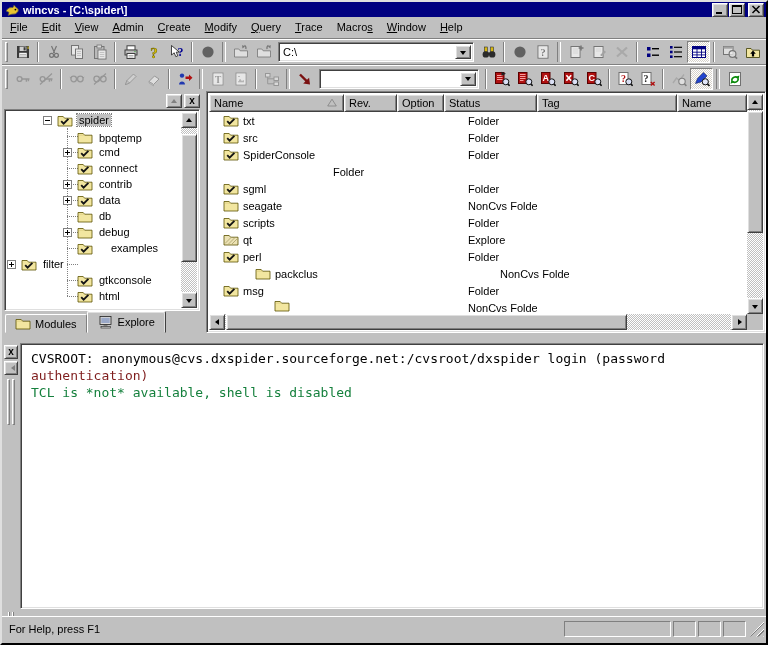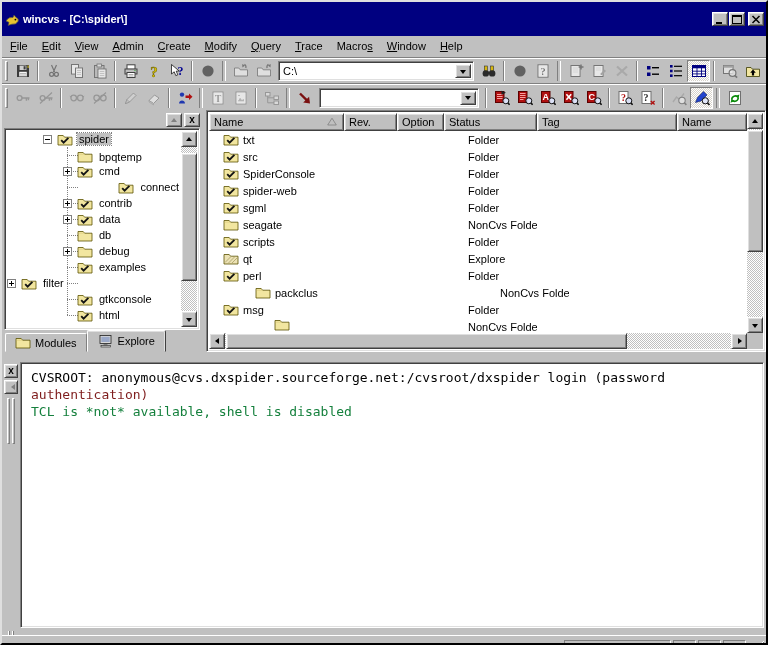--- a/index.html
+++ b/index.html
@@ -3,21 +3,21 @@
 <meta charset="utf-8">
 <style>
   * { box-sizing: border-box; margin:0; padding:0; }
   html,body { width:768px; height:645px; }
   body { font-family:"Liberation Sans",sans-serif; font-size:11px; color:#000; }
   .win { width:768px; height:645px; background:#c0c0c0;
          border:2px solid; border-color:#dfdfdf #000 #000 #dfdfdf;
          display:flex; flex-direction:column; overflow:hidden; }
 
   
-  .titlebar { height:34px; background:#000080; display:flex; align-items:center; padding:0 2px; flex:none; }
+  .titlebar { height:15px; background:#000080; display:flex; align-items:center; padding:0 2px; flex:none; }
   .titlebar .app-ic { width:16px; height:15px; margin-right:3px; flex:none; }
   .title-text { color:#fff; font-weight:bold; font-size:11px; flex:1; white-space:nowrap; overflow:hidden; }
   .cap-btn { width:16px; height:14px; background:#c0c0c0; border:1px solid; border-color:#fff #404040 #404040 #fff;
              box-shadow: inset 1px 1px 0 #dfdfdf, inset -1px -1px 0 #808080;
              display:flex; align-items:center; justify-content:center; padding:0; margin-left:1px; }
   .cap-btn.close { margin-left:3px; }
   .cap-btn svg { display:block; }
 
   
   .menubar { height:22px; display:flex; align-items:center; padding:0 1px; flex:none; border-bottom:1px solid #808080; }
@@ -650,21 +650,21 @@
                 </svg>
               </span>
               <span class="icn" style="margin-right: 4px; position: relative; z-index: 2;">
                 <svg width="16" height="13" viewBox="0 0 16 13">
                   <path d="M1 2.5 H6.2 L7.6 4.2 H15 V12 H1 Z" fill="#f2e6a0" stroke="#5a5200" stroke-width=".8"></path>
                   <path d="M4.2 7.2 L6.6 9.6 11.4 4.8" fill="none" stroke="#151515" stroke-width="1.9"></path>
                 </svg>
               </span>
               <span class="tree-lbl">cmd</span>
             </div>
-            <div class="tree-row" style="padding-left: 112px; justify-content: flex-end;">
+            <div class="tree-row" style="padding-left: 70px;">
               <span class="stub"></span>
               <span class="icn" style="margin-right: 4px; position: relative; z-index: 2;">
                 <svg width="16" height="13" viewBox="0 0 16 13">
                   <path d="M1 2.5 H6.2 L7.6 4.2 H15 V12 H1 Z" fill="#f2e6a0" stroke="#5a5200" stroke-width=".8"></path>
                   <path d="M4.2 7.2 L6.6 9.6 11.4 4.8" fill="none" stroke="#151515" stroke-width="1.9"></path>
                 </svg>
               </span>
               <span class="tree-lbl">connect</span>
             </div>
             <div class="tree-row" style="padding-left: 56px;">
@@ -718,21 +718,21 @@
                 </svg>
               </span>
               <span class="icn" style="margin-right: 4px; position: relative; z-index: 2;">
                 <svg width="16" height="13" viewBox="0 0 16 13">
                   <path d="M1 2.5 H6.2 L7.6 4.2 H15 V12 H1 Z" fill="#f2e6a0" stroke="#5a5200" stroke-width=".8"></path>
                   <path d="M1.8 4.2 H7.6" stroke="#d8c878" stroke-width=".6"></path>
                 </svg>
               </span>
               <span class="tree-lbl">debug</span>
             </div>
-            <div class="tree-row" style="padding-left: 70px;">
+            <div class="tree-row" style="padding-left: 70px; gap: 12px;">
               <span class="stub"></span>
               <span class="icn" style="margin-right: 4px; position: relative; z-index: 2;">
                 <svg width="16" height="13" viewBox="0 0 16 13">
                   <path d="M1 2.5 H6.2 L7.6 4.2 H15 V12 H1 Z" fill="#f2e6a0" stroke="#5a5200" stroke-width=".8"></path>
                   <path d="M4.2 7.2 L6.6 9.6 11.4 4.8" fill="none" stroke="#151515" stroke-width="1.9"></path>
                 </svg>
               </span>
               <span class="tree-lbl">examples</span>
             </div>
             <div class="tree-row" style="">
@@ -881,29 +881,20 @@
               <span>SpiderConsole</span>
             </div>
             <div class="lcell" style="width: 53px;"></div>
             <div class="lcell" style="width: 47px;"></div>
             <div class="lcell statusc" style="width: 93px;">
               <span>Folder</span>
             </div>
             <div class="lcell" style="width: 140px;"></div>
           </div>
           <div class="lrow">
-            <div class="lcell namec" style="width: 135px;">
-              <span class="icn">
-                <svg width="16" height="13" viewBox="0 0 16 13">
-                  <path d="M1 2.5 H6.2 L7.6 4.2 H15 V12 H1 Z" fill="#f2e6a0" stroke="#5a5200" stroke-width=".8"></path>
-                  <path d="M4.2 7.2 L6.6 9.6 11.4 4.8" fill="none" stroke="#151515" stroke-width="1.9"></path>
-                </svg>
-              </span>
-              <span>spider-web</span>
-            </div>
             <div class="lcell" style="width: 53px;"></div>
             <div class="lcell" style="width: 47px;"></div>
             <div class="lcell statusc" style="width: 93px;">
               <span>Folder</span>
             </div>
             <div class="lcell" style="width: 140px;"></div>
           </div>
           <div class="lrow">
             <div class="lcell namec" style="width: 135px;">
               <span class="icn">

